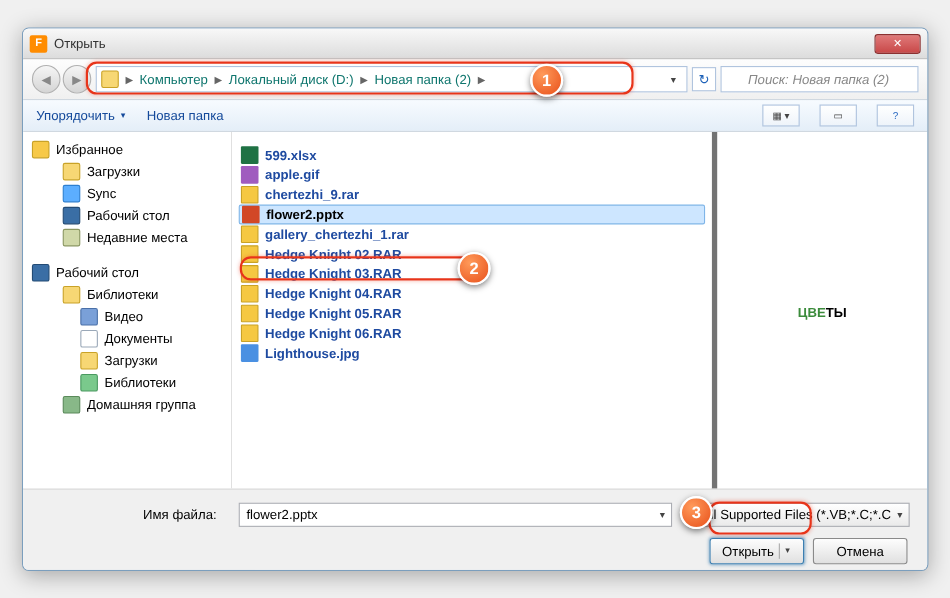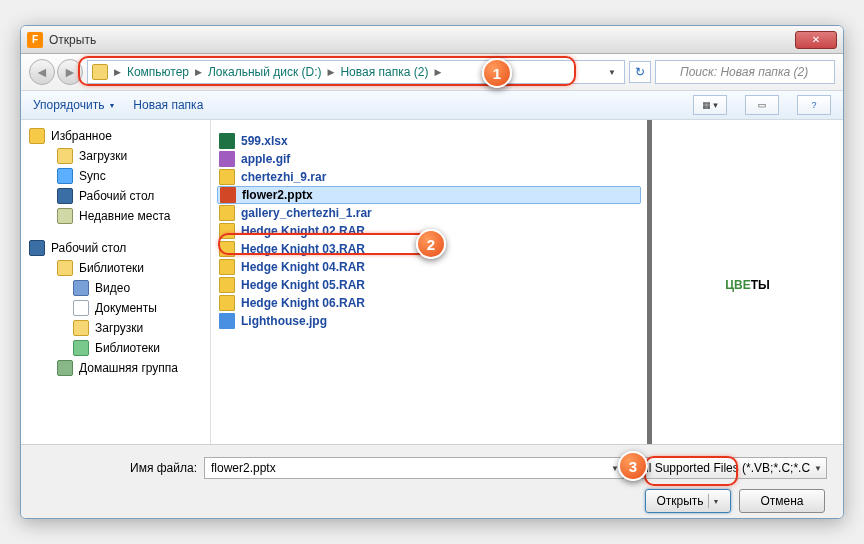--- a/index.html
+++ b/index.html
@@ -46,21 +46,21 @@
 .ic-home{background:#88b888;border:1px solid #5a8a5a;}
 .file-pane { flex: 1; overflow-y: auto; background: #fff; padding-top:12px; position:relative;font-weight:bold; }
 .file-item { display: flex; align-items: center; padding: 1px 8px; gap: 6px; color: #1e4aa0; cursor: pointer; height:18px; }
 .file-item.selected { background: #cde6ff; border:1px solid #7fb5e8; border-radius:2px; color:#000; margin:0 6px; padding:0 2px; }
 .fic { width: 16px; height: 16px; flex-shrink:0; border-radius:1px; }
 .fic-xls{background:#1f7244;} .fic-gif{background:#a05cbf;} .fic-rar{background:#f5c842;border:1px solid #c9a227;} .fic-css{background:#f7d774;} .fic-eml{background:#f7d774;} .fic-pptx{background:#d24726;} .fic-jpg{background:#4a90e2;}
 .preview-pane { width: 196px; border-left: 5px solid #737373; display: flex; align-items: center; justify-content: center; background:#fff; }
 .preview-text { font-size: 20px; font-weight: bold; }
 .preview-text .g{color:#3c8c3c;} .preview-text .k{color:#000;}
 .bottom { padding: 12px 16px 14px; background: #f0f0f0; border-top: 1px solid #d0d0d0; }
-.fn-row { display: flex; align-items: center; gap: 7px; margin-bottom: 10px; }
+.fn-row { display: flex; align-items: center; gap: 20px; margin-bottom: 10px; }
 .fn-row .lbl { width: 160px; text-align: right; color:#000; }
 .fn-row .combo { flex: 1; height: 22px; border: 1px solid #abadb3; background: #fff; padding: 0 6px; display: flex; align-items: center; position:relative; }
 .fn-row .combo .dd{position:absolute;right:4px;font-size:8px;color:#444;}
 .fn-row .filetype { width: 196px; height: 22px; border: 1px solid #abadb3; background: linear-gradient(to bottom,#fff,#eaeaea); padding: 0 6px; display: flex; align-items: center; position:relative; font-size:11px; overflow:hidden;white-space:nowrap; }
 .fn-row .filetype .dd{position:absolute;right:4px;font-size:8px;color:#444;}
 .btn-row { display: flex; justify-content: flex-end; gap: 8px; padding-right:2px; }
 .dlg-btn { min-width: 86px; height: 24px; border: 1px solid #8a8a8a; background: linear-gradient(to bottom,#fdfdfd,#e0e0e0); border-radius: 3px; cursor: pointer; display:flex;align-items:center;justify-content:center;gap:4px; }
 .dlg-btn.primary { border:1px solid #3c7fb1; box-shadow:0 0 3px rgba(60,127,177,0.7); }
 .dlg-btn .dd{font-size:7px;color:#444;}
 .callout { position: absolute; width: 30px; height: 30px; border-radius: 50%; background: radial-gradient(circle at 35% 30%, #ff9a5a, #e8501a); border: 2px solid #fff; box-shadow: 0 2px 6px rgba(0,0,0,0.5); color: #fff; font-weight: bold; font-size: 15px; display: flex; align-items: center; justify-content: center; z-index: 50; }

